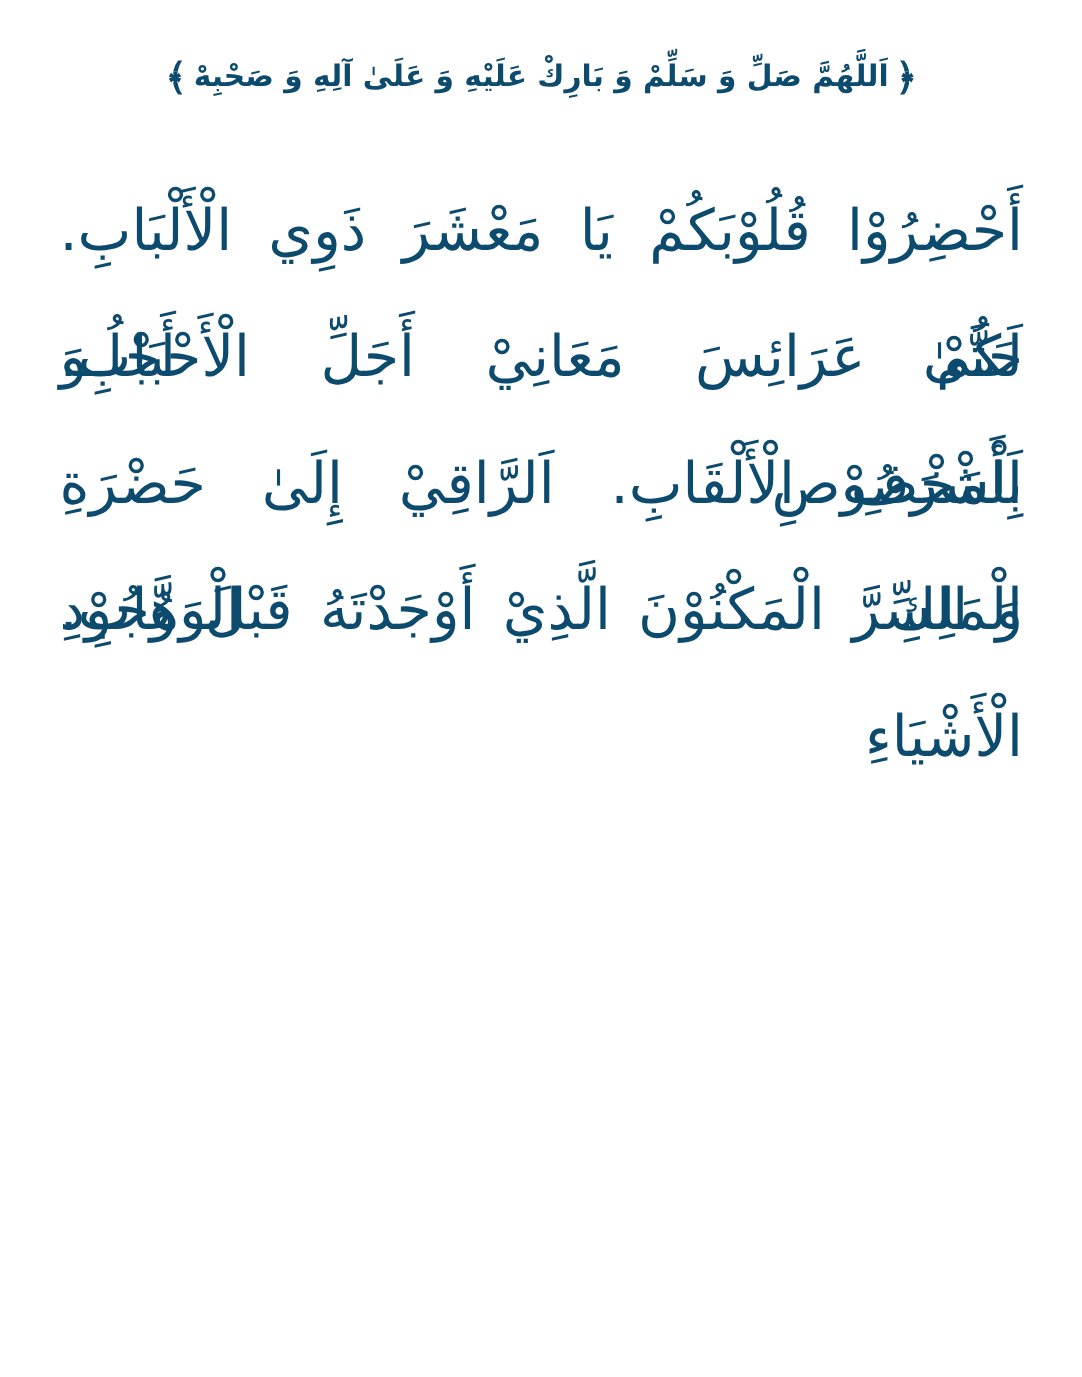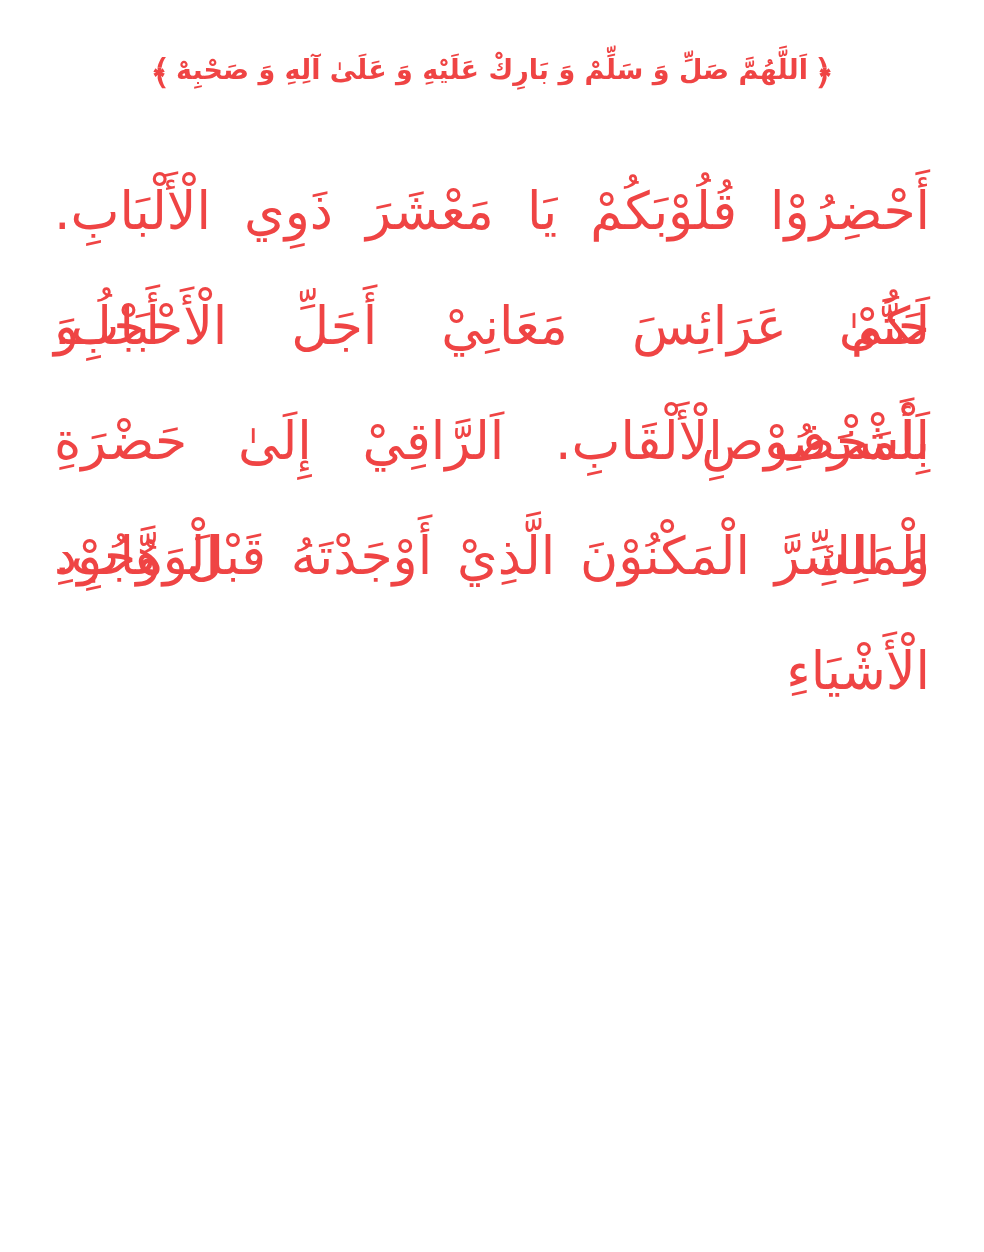--- a/index.html
+++ b/index.html
@@ -5,21 +5,21 @@
   html, body {
     margin: 0;
     padding: 0;
     background: #ffffff;
   }
   .page {
     position: relative;
     width: 984px;
     height: 1068px;
     background: #ffffff;
-    color: #ef4444;
+    color: #0c4a6e;
     font-family: "DejaVu Sans", sans-serif;
     overflow: hidden;
   }
   .header {
     direction: rtl;
     text-align: center;
     padding-top: 30px;
     font-size: 27px;
     font-weight: bold;
     line-height: 80px;

